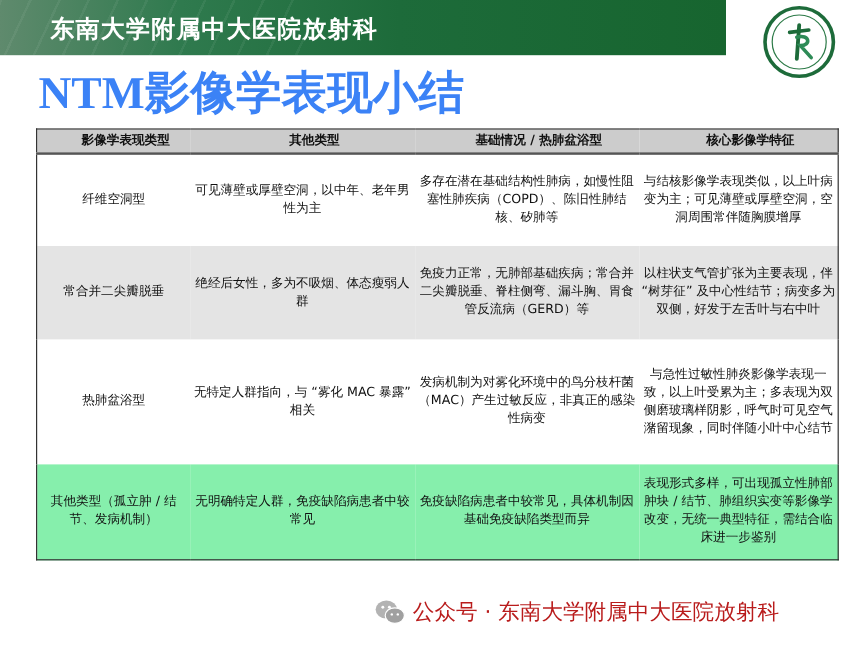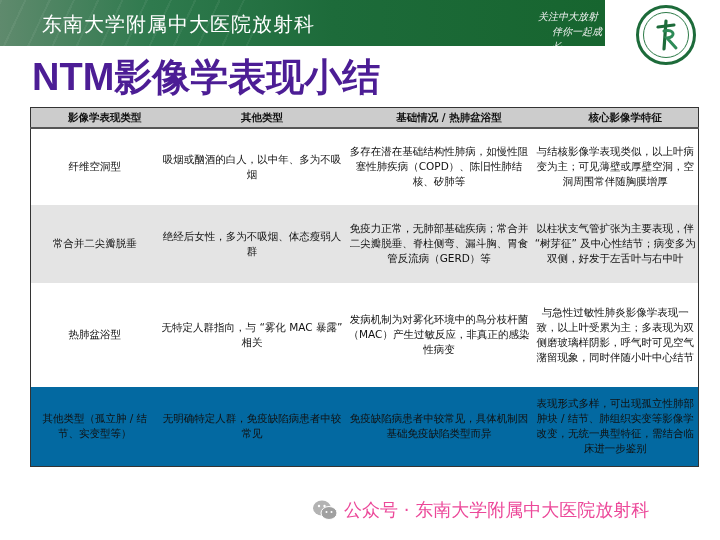--- a/index.html
+++ b/index.html
@@ -3,20 +3,21 @@
 <meta charset="utf-8">
 <style>
   * { box-sizing: border-box; margin: 0; padding: 0; }
   html, body { width: 720px; height: 540px; background: #ffffff; overflow: hidden; }
   body { position: relative; font-family: "DejaVu Sans", "Liberation Sans", sans-serif; color: #111; }
 
   .banner {
     position: absolute; left: 0; top: 0; width: 605px; height: 46px;
     background: linear-gradient(90deg, #5f8a6d 0%, #2f7a4e 25%, #1d6b3a 55%, #17652f 100%);
     overflow: hidden;
+    font-weight: bold;
   }
   .banner .texture {
     position: absolute; left: 0; top: 0; width: 260px; height: 46px;
     background:
       repeating-linear-gradient(115deg, rgba(255,255,255,0.07) 0 2px, transparent 2px 22px);
     opacity: .8;
   }
   .banner-title {
     position: absolute; left: 42px; top: 11px;
     font-family: "DejaVu Serif", "Liberation Serif", serif;
@@ -34,56 +35,52 @@
     border-radius: 50%; background: #ffffff; border: 3px solid #1d6b3a;
     display: flex; align-items: center; justify-content: center;
   }
   .logo .ring {
     width: 46px; height: 46px; border-radius: 50%; border: 1px solid #2c7a47;
     display: flex; align-items: center; justify-content: center;
   }
 
   .page-title {
     position: absolute; left: 32px; top: 52px;
-    font-family: Liberation Sans, sans-serif;
-    font-size: 38px; font-weight: bold; color: #4c1d95; letter-spacing: 0px;
+    font-family: Liberation Serif, serif;
+    font-size: 38px; font-weight: bold; color: #3b82f6; letter-spacing: 0px;
   }
 
   table.summary {
     position: absolute; left: 30px; top: 107px; width: 668px;
     border-collapse: collapse; table-layout: fixed;
     border: 1.5px solid #333;
     font-size: 10.5px; line-height: 15px;
   }
   table.summary th {
     background: #cccccc; height: 20px; font-weight: bold; font-size: 10.5px;
     border-bottom: 2px solid #555; text-align: center; padding-left: 20px;
   }
   table.summary td { text-align: center; vertical-align: middle; padding: 0 2px; color: #111; }
   tr.r0 td { background: #ffffff; height: 77px; }
   tr.r1 td { background: #e4e4e4; height: 78px; }
   tr.r2 td { background: #ffffff; height: 104px; }
-  tr.r3 td { background: #0369a1; height: 80px; }
+  tr.r3 td { background: #86efac; height: 80px; }
 
   .watermark {
     position: absolute; left: 312px; top: 498px; height: 24px;
-    display: flex; align-items: center; color: #ec4899; font-size: 18px;
+    display: flex; align-items: center; color: #b91c1c; font-size: 18px;
   }
   .watermark .wc { margin-right: 6px; }
 </style>
 </head>
 <body>
 
 <div class="banner">
   <div class="texture"></div>
   <div class="banner-title">东南大学附属中大医院放射科</div>
-  <div class="slogan">
-    <div>关注中大放射</div>
-    <div class="l2">伴你一起成长</div>
-  </div>
 </div>
 
 <div class="logo">
   <div class="ring">
     <svg width="34" height="34" viewBox="0 0 34 34">
       <path d="M9 9 L25 7" stroke="#1d6b3a" stroke-width="3" fill="none" stroke-linecap="round"></path>
       <path d="M17 3 L15 31" stroke="#1d6b3a" stroke-width="3.2" fill="none" stroke-linecap="round"></path>
       <path d="M15 13 C 26 10, 27 20, 18 20 L 27 30" stroke="#2e8b57" stroke-width="3" fill="none" stroke-linecap="round"></path>
     </svg>
   </div>
@@ -102,38 +99,38 @@
     <tr>
       <th>影像学表现类型</th>
       <th>其他类型</th>
       <th>基础情况 / 热肺盆浴型</th>
       <th>核心影像学特征</th>
     </tr>
   </thead>
   <tbody>
     <tr class="r0">
       <td>纤维空洞型</td>
-      <td>吸烟或酗酒的白人，以中年、多为不吸烟</td>
+      <td>可见薄壁或厚壁空洞，以中年、老年男性为主</td>
       <td>多存在潜在基础结构性肺病，如慢性阻塞性肺疾病（COPD）、陈旧性肺结核、矽肺等</td>
       <td>与结核影像学表现类似，以上叶病变为主；可见薄壁或厚壁空洞，空洞周围常伴随胸膜增厚</td>
     </tr>
     <tr class="r1">
       <td>常合并二尖瓣脱垂</td>
       <td>绝经后女性，多为不吸烟、体态瘦弱人群</td>
       <td>免疫力正常，无肺部基础疾病；常合并二尖瓣脱垂、脊柱侧弯、漏斗胸、胃食管反流病（GERD）等</td>
       <td>以柱状支气管扩张为主要表现，伴 “树芽征” 及中心性结节；病变多为双侧，好发于左舌叶与右中叶</td>
     </tr>
     <tr class="r2">
       <td>热肺盆浴型</td>
       <td>无特定人群指向，与 “雾化 MAC 暴露” 相关</td>
       <td>发病机制为对雾化环境中的鸟分枝杆菌（MAC）产生过敏反应，非真正的感染性病变</td>
       <td>与急性过敏性肺炎影像学表现一致，以上叶受累为主；多表现为双侧磨玻璃样阴影，呼气时可见空气潴留现象，同时伴随小叶中心结节</td>
     </tr>
     <tr class="r3">
-      <td>其他类型（孤立肿 / 结节、实变型等）</td>
+      <td>其他类型（孤立肿 / 结节、发病机制）</td>
       <td>无明确特定人群，免疫缺陷病患者中较常见</td>
       <td>免疫缺陷病患者中较常见，具体机制因基础免疫缺陷类型而异</td>
       <td>表现形式多样，可出现孤立性肺部肿块 / 结节、肺组织实变等影像学改变，无统一典型特征，需结合临床进一步鉴别</td>
     </tr>
   </tbody>
 </table>
 
 <div class="watermark">
   <svg class="wc" width="26" height="22" viewBox="0 0 26 22">
     <ellipse cx="10" cy="9" rx="9" ry="7.5" fill="#b3b3b3"></ellipse>

